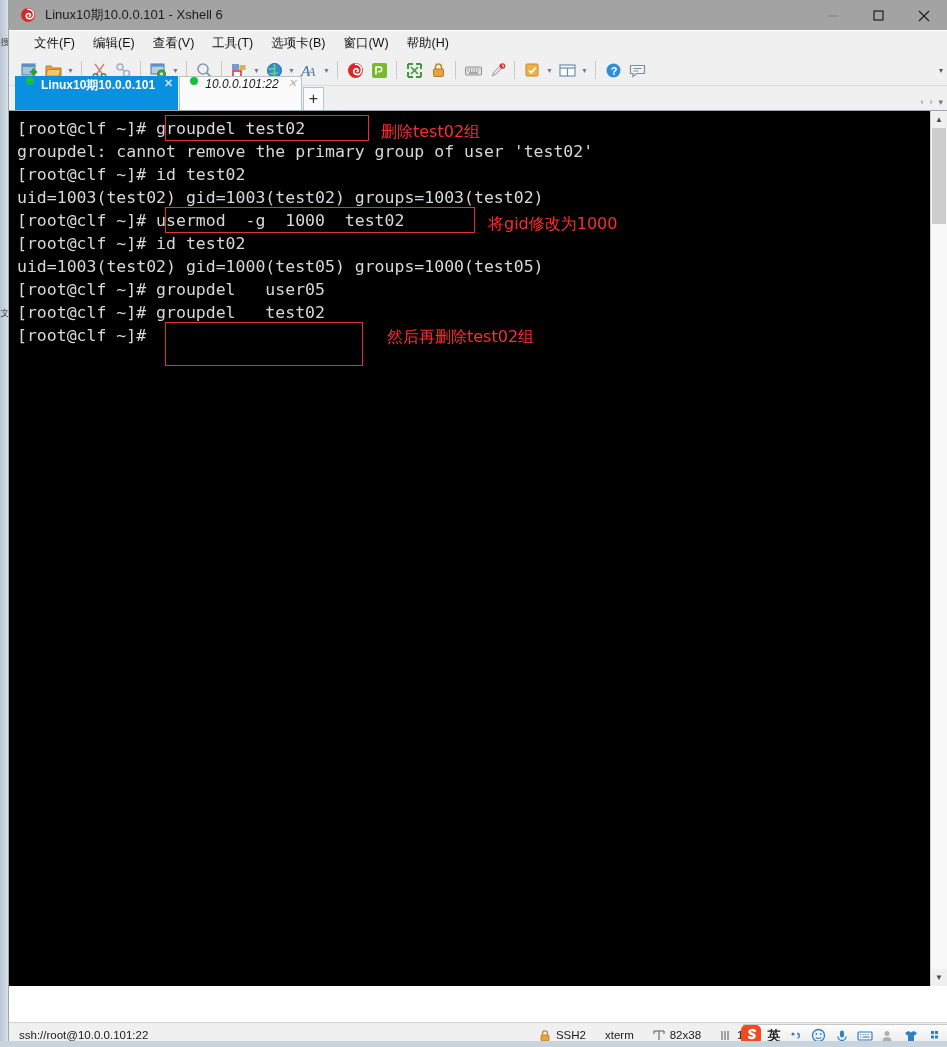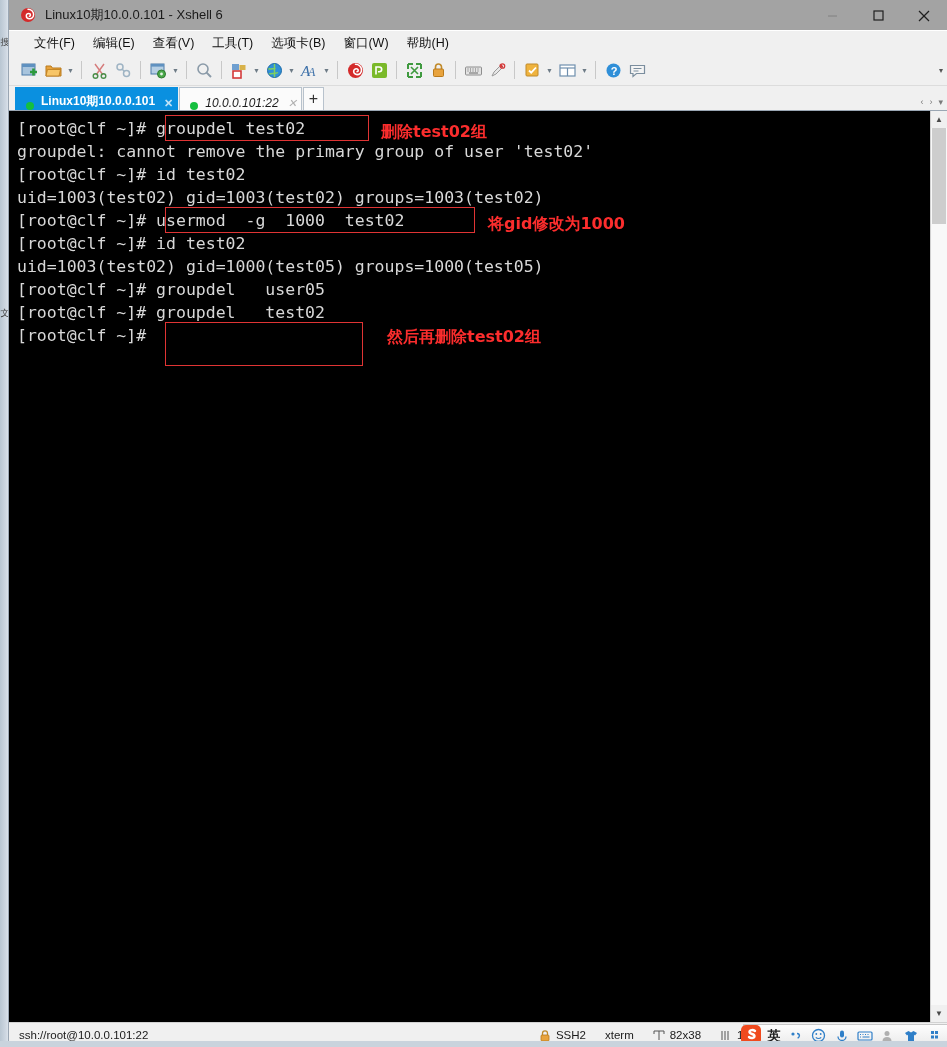--- a/index.html
+++ b/index.html
@@ -96,21 +96,21 @@
   }
 
   
   #tabbar {
     height: 25px; min-height: 25px; background: #f0f0f0;
     display: flex; align-items: flex-end; padding-left: 6px;
     position: relative;
     border-bottom: 1px solid #9aa6b3;
   }
   .tab {
-    height: 23px; display: flex; align-items: flex-end;
+    height: 34px; display: flex; align-items: flex-start;
     padding: 0 4px 0 10px; font-size: 12px; white-space: nowrap;
     border: 1px solid #b8c2cc; border-bottom: none; margin-right: 1px;
   }
   .tab.active {
     background: #0a90e0; color: #ffffff; font-weight: bold;
     border-color: #0a90e0;
   }
   .tab.inactive { background: #fbfbfb; color: #1a1a1a; font-style: italic; }
   .tab-dot {
     width: 8px; height: 8px; border-radius: 50%;
@@ -147,21 +147,21 @@
   }
   .tline { white-space: pre; height: 23px; }
 
   
   .redbox {
     position: absolute; border: 1px solid #e03434;
     pointer-events: none;
   }
   .redlabel {
     position: absolute; color: #fc2d2d; font-size: 16px;
-    font-family: "DejaVu Sans", sans-serif; font-weight: bold;
+    font-family: "DejaVu Sans", sans-serif; font-weight: normal;
     white-space: nowrap;
   }
 
   
   #term-scrollbar {
     width: 17px; background: #f0f0f0; border-left: 1px solid #d0d0d0;
     display: flex; flex-direction: column; position: relative; flex: none;
   }
   .sb-arrow {
     height: 17px; display:flex; align-items:center; justify-content:center;
@@ -171,21 +171,21 @@
   #sb-thumb {
     position: absolute; left: 1px; right: 1px; top: 0; height: 96px;
     background: #cdcdcd;
   }
 
   
   #statusbar {
     height: 24px; min-height: 24px; background: #f0f0f0;
     border-top: 1px solid #d2d2d2;
     display: flex; align-items: center; position: relative;
-    font-size: 11.5px; color: #1a1a1a;
+    font-size: 11.5px; color: #1a1a1a; margin-top: 36px;
   }
   #status-left { margin-left: 10px; white-space: nowrap; }
   #status-right {
     position: absolute; right: 182px; top: 0; height: 24px;
     display: flex; align-items: center; gap: 0px;
   }
   .st-cell { display: flex; align-items:center; white-space:nowrap; }
   .st-gap { width: 19px; }
 
   

